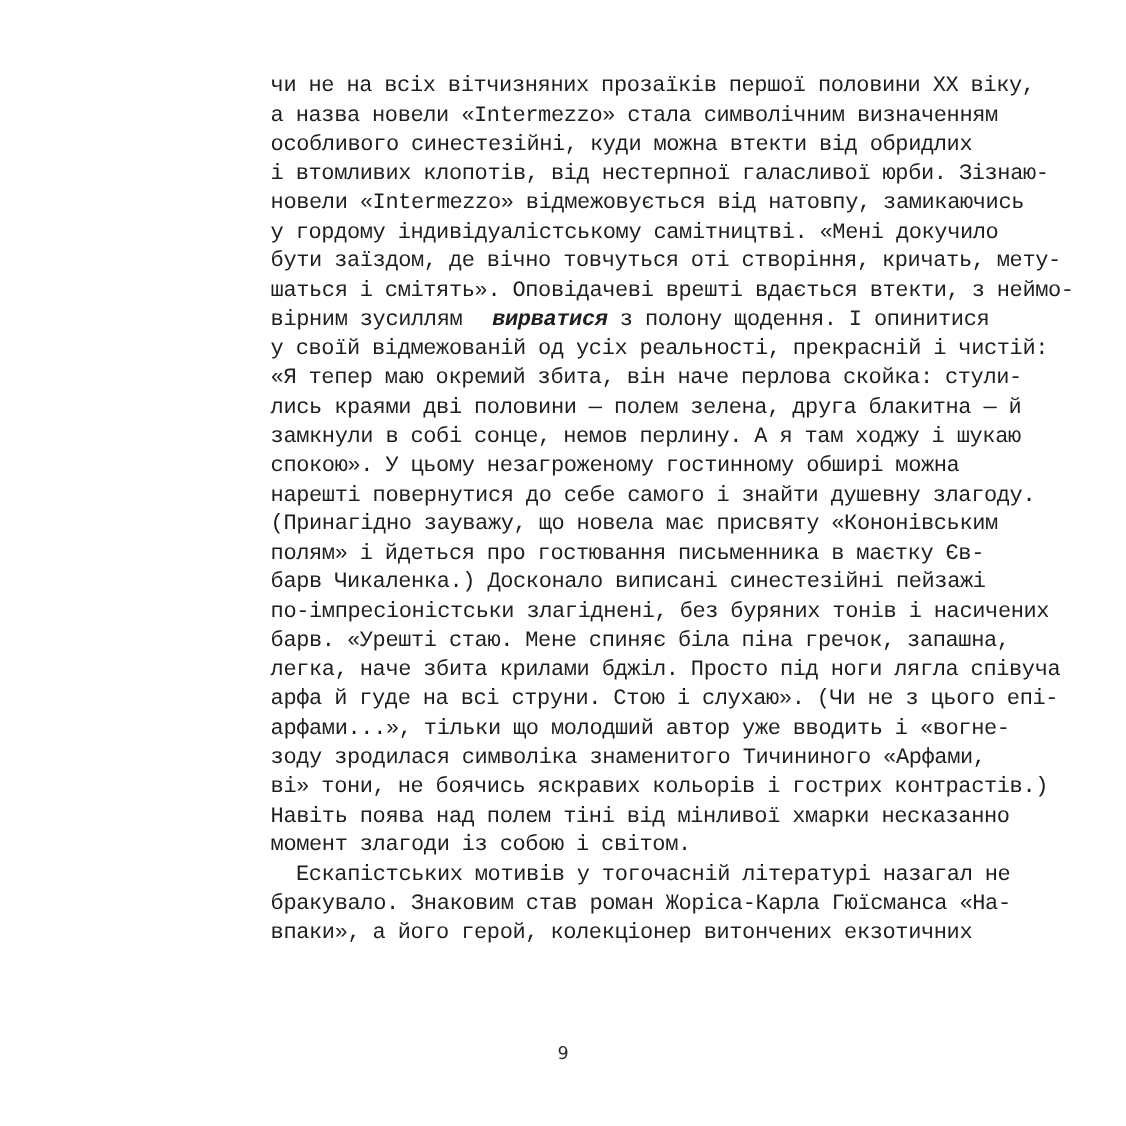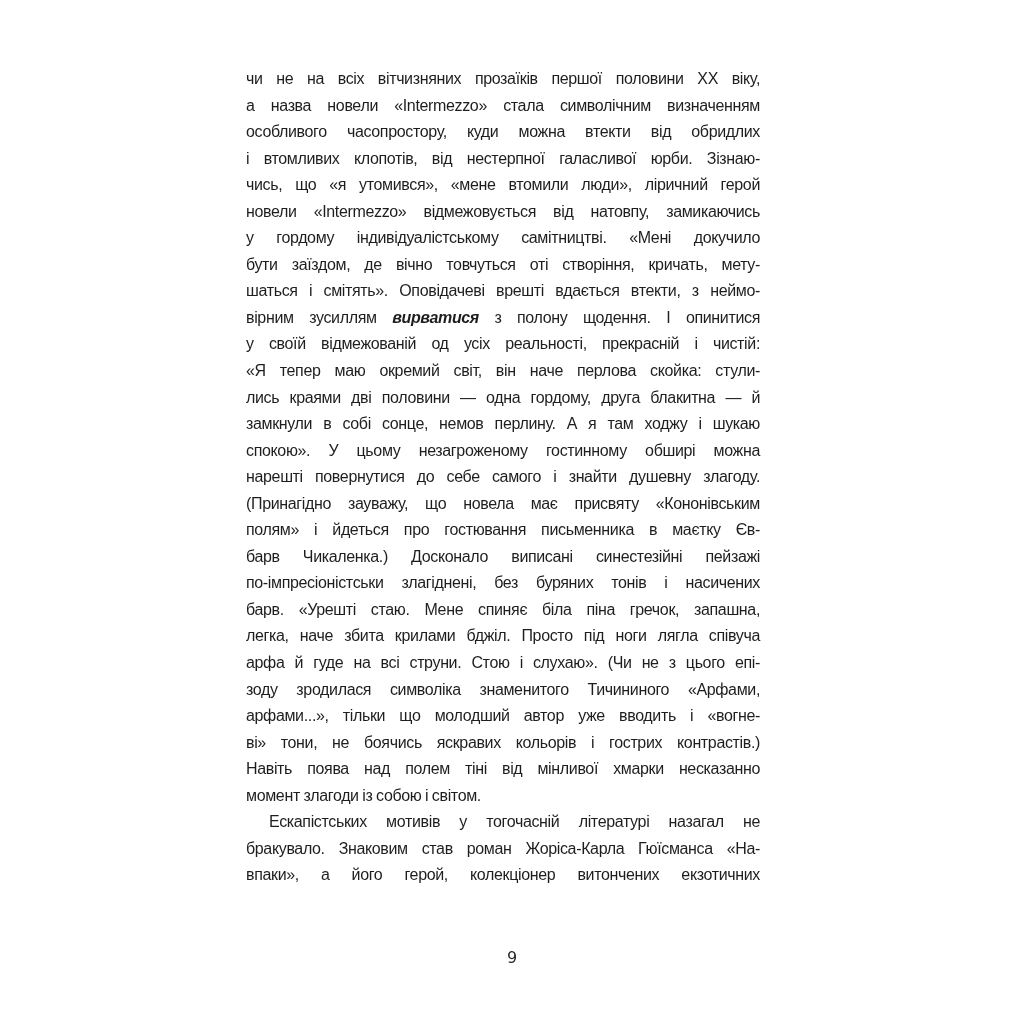--- a/index.html
+++ b/index.html
@@ -18,22 +18,22 @@
       left: 0; top: 0;
       width: 1024px;
       height: 1024px;
       background: #ffffff;
     }
     .text-block {
       position: absolute;
       left: 246px;
       top: 66px;
       width: 514px;
-      font-family: Liberation Sans, sans-serif;
-      font-size: 16px;
+      font-family: Liberation Mono, monospace;
+      font-size: 20px;
       line-height: 26.55px;
       color: #1e1e1e;
       letter-spacing: -0.35px;
       word-spacing: -0.5px;
     }
     .line {
       display: block;
       white-space: nowrap;
       text-align: justify;
       text-align-last: justify;
@@ -42,63 +42,63 @@
     }
     .line.last {
       text-align-last: left;
     }
     .line.indent {
       padding-left: 23px;
     }
     .emph {
       font-weight: bold;
       font-style: italic;
+      margin-left: 16px;
     }
     .page-number {
       position: absolute;
       left: 0;
       width: 1024px;
       top: 948px;
       text-align: center;
       font-family: "DejaVu Sans", "Liberation Sans", sans-serif;
       font-size: 16px;
       color: #2a2a2a;
     }
   </style>
 </head>
 <body>
 
 <div class="page">
   <div class="text-block">
 
     <span class="line">чи не на всіх вітчизняних прозаїків першої половини XX віку,</span>
     <span class="line">а назва новели «Intermezzo» стала символічним визначенням</span>
-    <span class="line">особливого часопростору, куди можна втекти від обридлих</span>
+    <span class="line">особливого синестезійні, куди можна втекти від обридлих</span>
     <span class="line">і втомливих клопотів, від нестерпної галасливої юрби. Зізнаю-</span>
-    <span class="line">чись, що «я утомився», «мене втомили люди», ліричний герой</span>
     <span class="line">новели «Intermezzo» відмежовується від натовпу, замикаючись</span>
     <span class="line">у гордому індивідуалістському самітництві. «Мені докучило</span>
     <span class="line">бути заїздом, де вічно товчуться оті створіння, кричать, мету-</span>
     <span class="line">шаться і смітять». Оповідачеві врешті вдається втекти, з неймо-</span>
     <span class="line"><span>вірним зусиллям </span><span class="emph">вирватися</span><span> з полону щодення. І опинитися</span></span>
     <span class="line">у своїй відмежованій од усіх реальності, прекрасній і чистій:</span>
-    <span class="line">«Я тепер маю окремий світ, він наче перлова скойка: стули-</span>
-    <span class="line">лись краями дві половини — одна гордому, друга блакитна — й</span>
+    <span class="line">«Я тепер маю окремий збита, він наче перлова скойка: стули-</span>
+    <span class="line">лись краями дві половини — полем зелена, друга блакитна — й</span>
     <span class="line">замкнули в собі сонце, немов перлину. А я там ходжу і шукаю</span>
     <span class="line">спокою». У цьому незагроженому гостинному обширі можна</span>
     <span class="line">нарешті повернутися до себе самого і знайти душевну злагоду.</span>
     <span class="line">(Принагідно зауважу, що новела має присвяту «Кононівським</span>
     <span class="line">полям» і йдеться про гостювання письменника в маєтку Єв-</span>
     <span class="line">барв Чикаленка.) Досконало виписані синестезійні пейзажі</span>
     <span class="line">по-імпресіоністськи злагіднені, без буряних тонів і насичених</span>
     <span class="line">барв. «Урешті стаю. Мене спиняє біла піна гречок, запашна,</span>
     <span class="line">легка, наче збита крилами бджіл. Просто під ноги лягла співуча</span>
     <span class="line">арфа й гуде на всі струни. Стою і слухаю». (Чи не з цього епі-</span>
+    <span class="line">арфами...», тільки що молодший автор уже вводить і «вогне-</span>
     <span class="line">зоду зродилася символіка знаменитого Тичининого «Арфами,</span>
-    <span class="line">арфами...», тільки що молодший автор уже вводить і «вогне-</span>
     <span class="line">ві» тони, не боячись яскравих кольорів і гострих контрастів.)</span>
     <span class="line">Навіть поява над полем тіні від мінливої хмарки несказанно</span>
     <span class="line last">момент злагоди із собою і світом.</span>
 
     <span class="line indent">Ескапістських мотивів у тогочасній літературі назагал не</span>
     <span class="line">бракувало. Знаковим став роман Жоріса-Карла Гюїсманса «На-</span>
     <span class="line">впаки», а його герой, колекціонер витончених екзотичних</span>
   </div>
 
   <div class="page-number">9</div>

